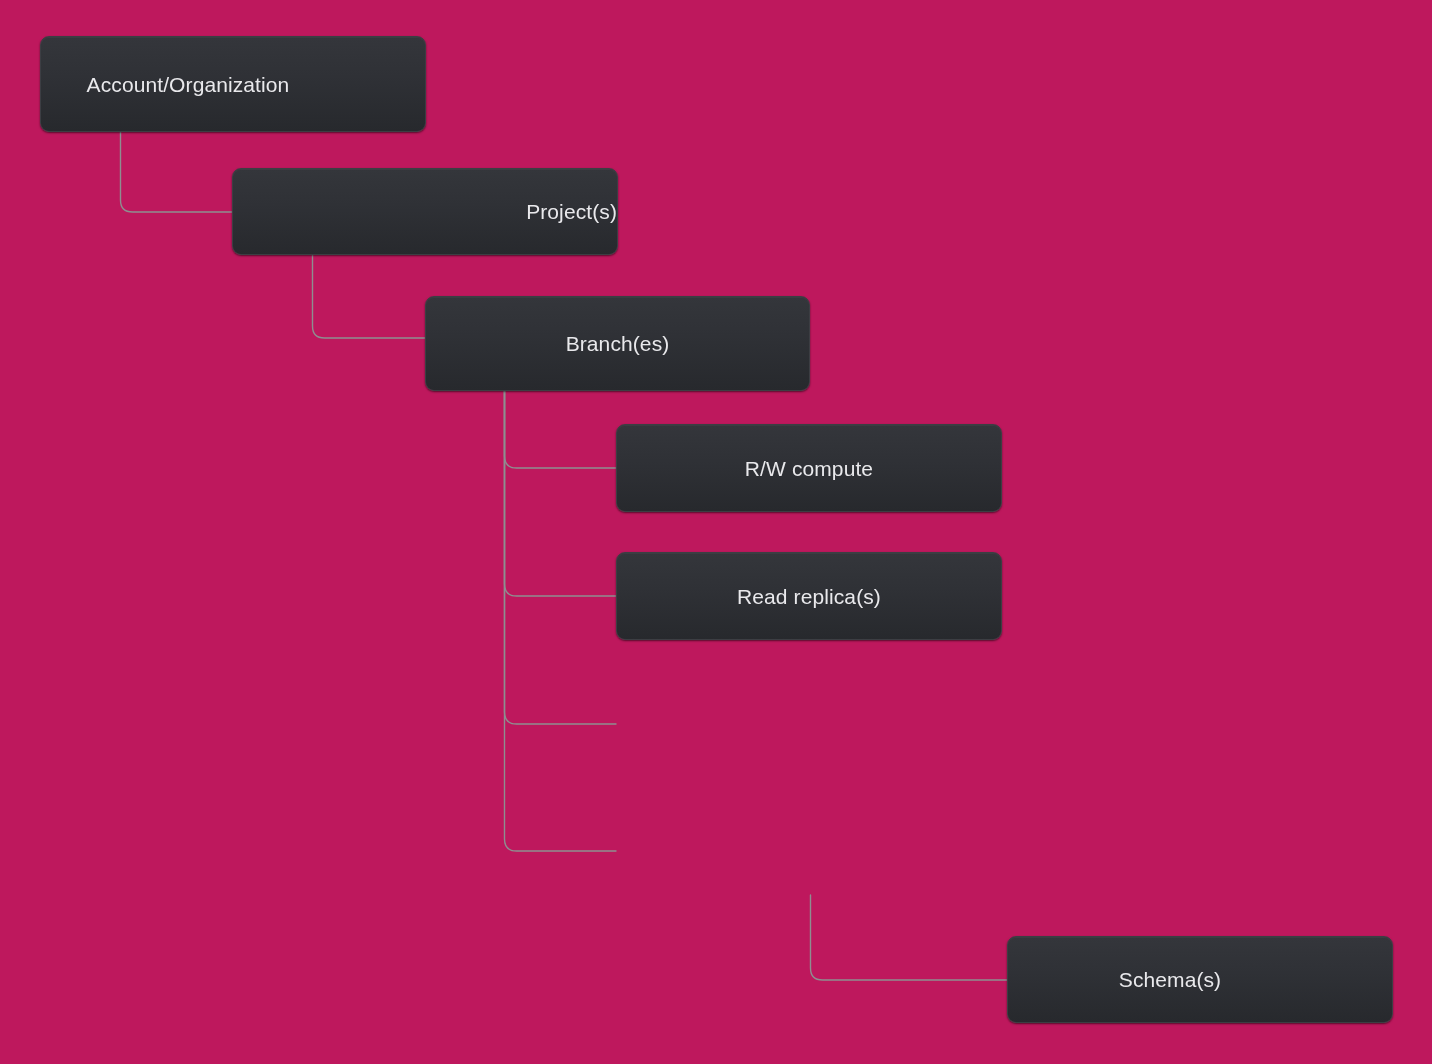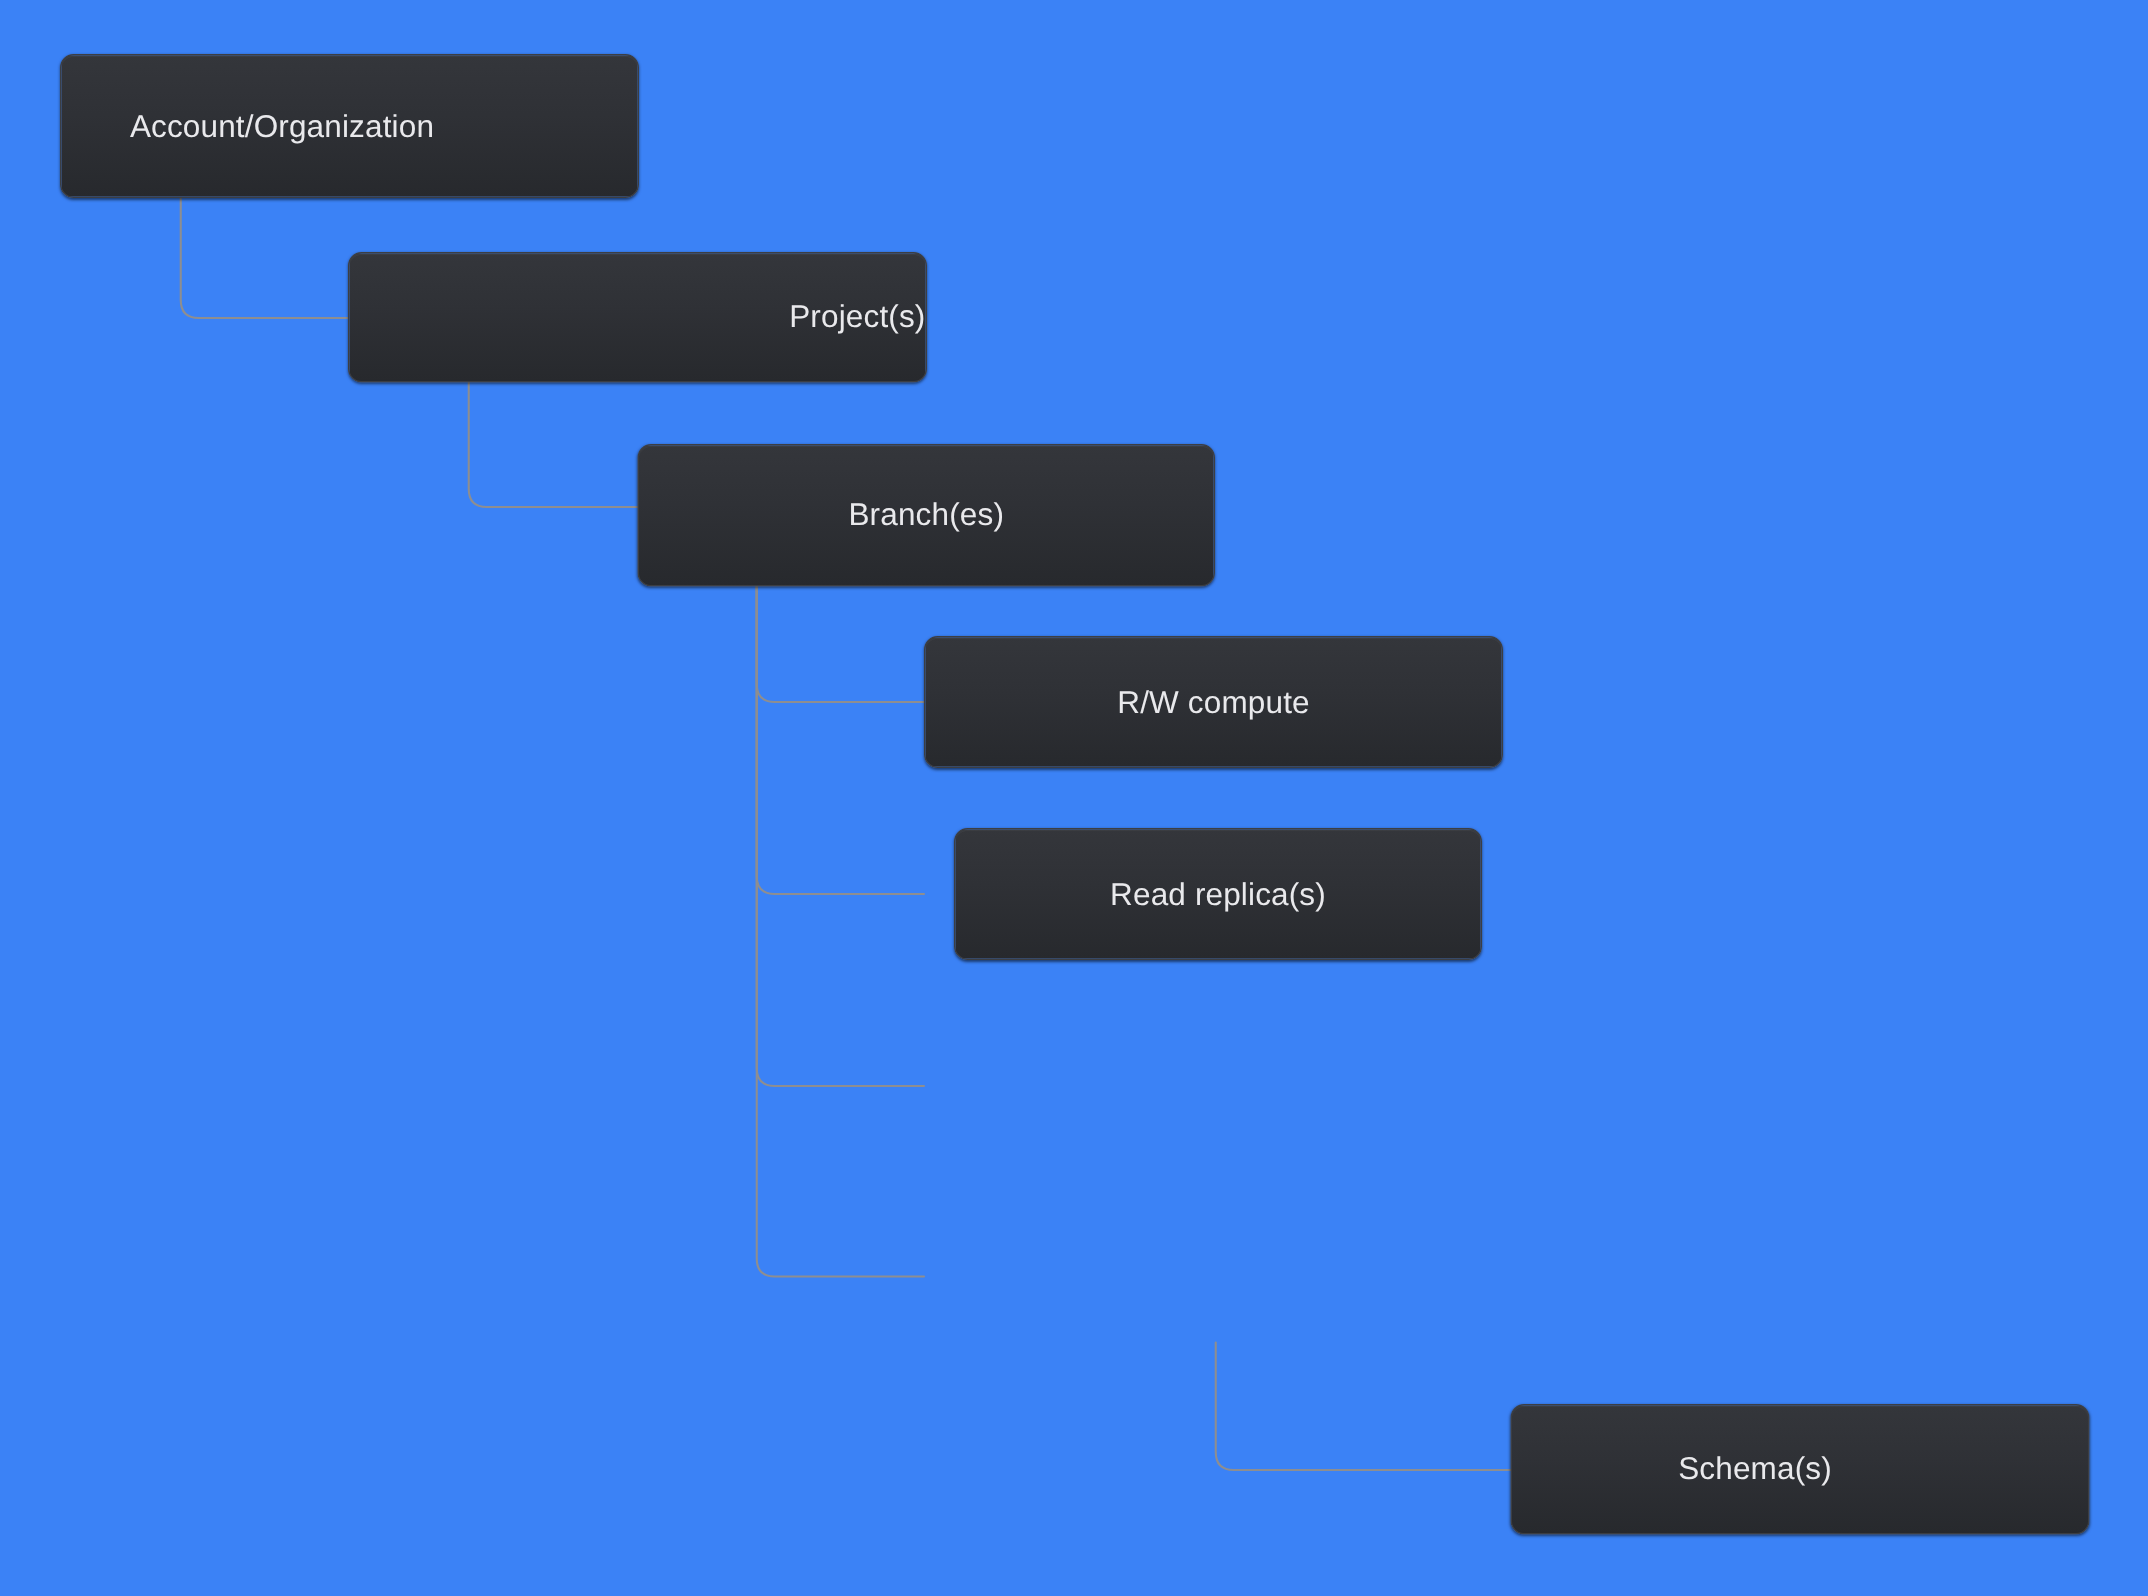--- a/index.html
+++ b/index.html
@@ -10,21 +10,21 @@
   }
   body {
     font-family: "Liberation Sans", "DejaVu Sans", sans-serif;
     -webkit-font-smoothing: antialiased;
   }
 
   #canvas {
     position: relative;
     width: 1432px;
     height: 1064px;
-    background: #3b82f6;
+    background: #be185d;
     overflow: hidden;
   }
 
   
   #edges {
     position: absolute;
     left: 0;
     top: 0;
     width: 1432px;
     height: 1064px;
@@ -87,21 +87,21 @@
   </div>
 
   <div class="node" id="node-branch" style="left: 425px; top: 296px; width: 385px; height: 95px;">
     <span class="label">Branch(es)</span>
   </div>
 
   <div class="node" id="node-rw" style="left: 616px; top: 424px; width: 386px; height: 88px;">
     <span class="label">R/W compute</span>
   </div>
 
-  <div class="node" id="node-replica" style="left: 636px; top: 552px; width: 352px; height: 88px;">
+  <div class="node" id="node-replica" style="left: 616px; top: 552px; width: 386px; height: 88px;">
     <span class="label">Read replica(s)</span>
   </div>
 
 
 
   <div class="node shift-left" id="node-schema" style="left: 1007px; top: 936px; width: 386px; height: 87px;">
     <span class="label">Schema(s)</span>
   </div>
 
 </div>

